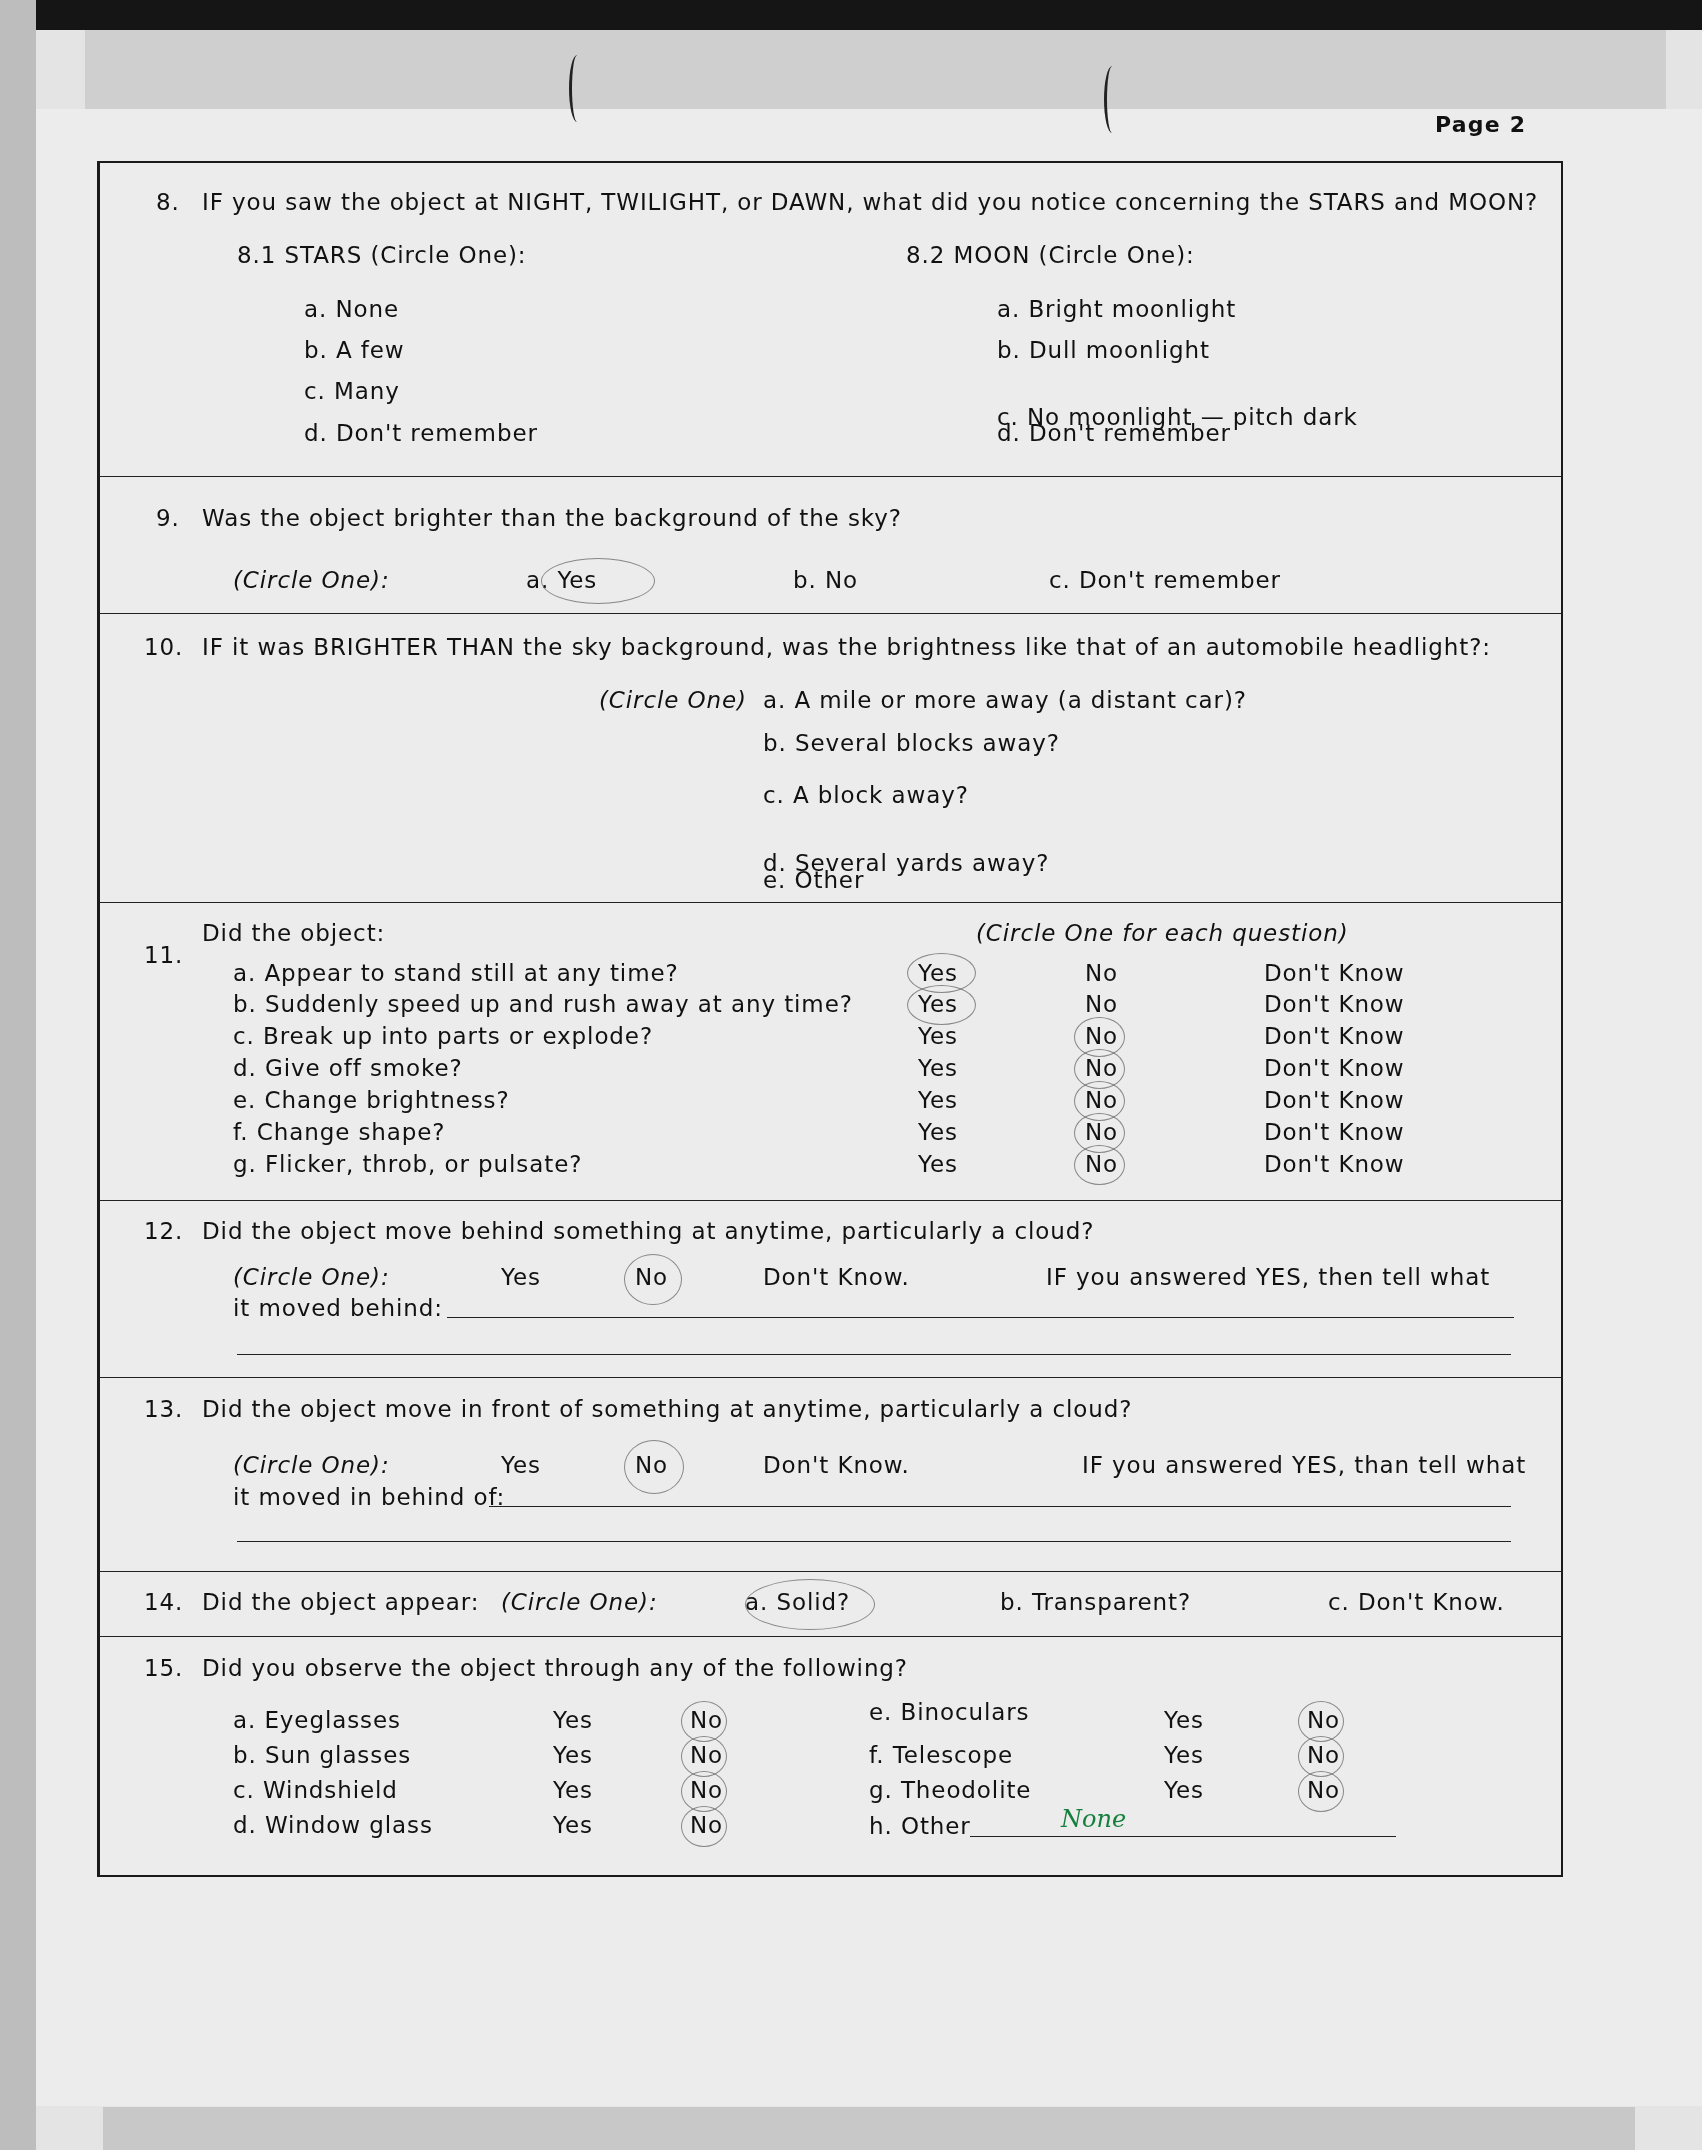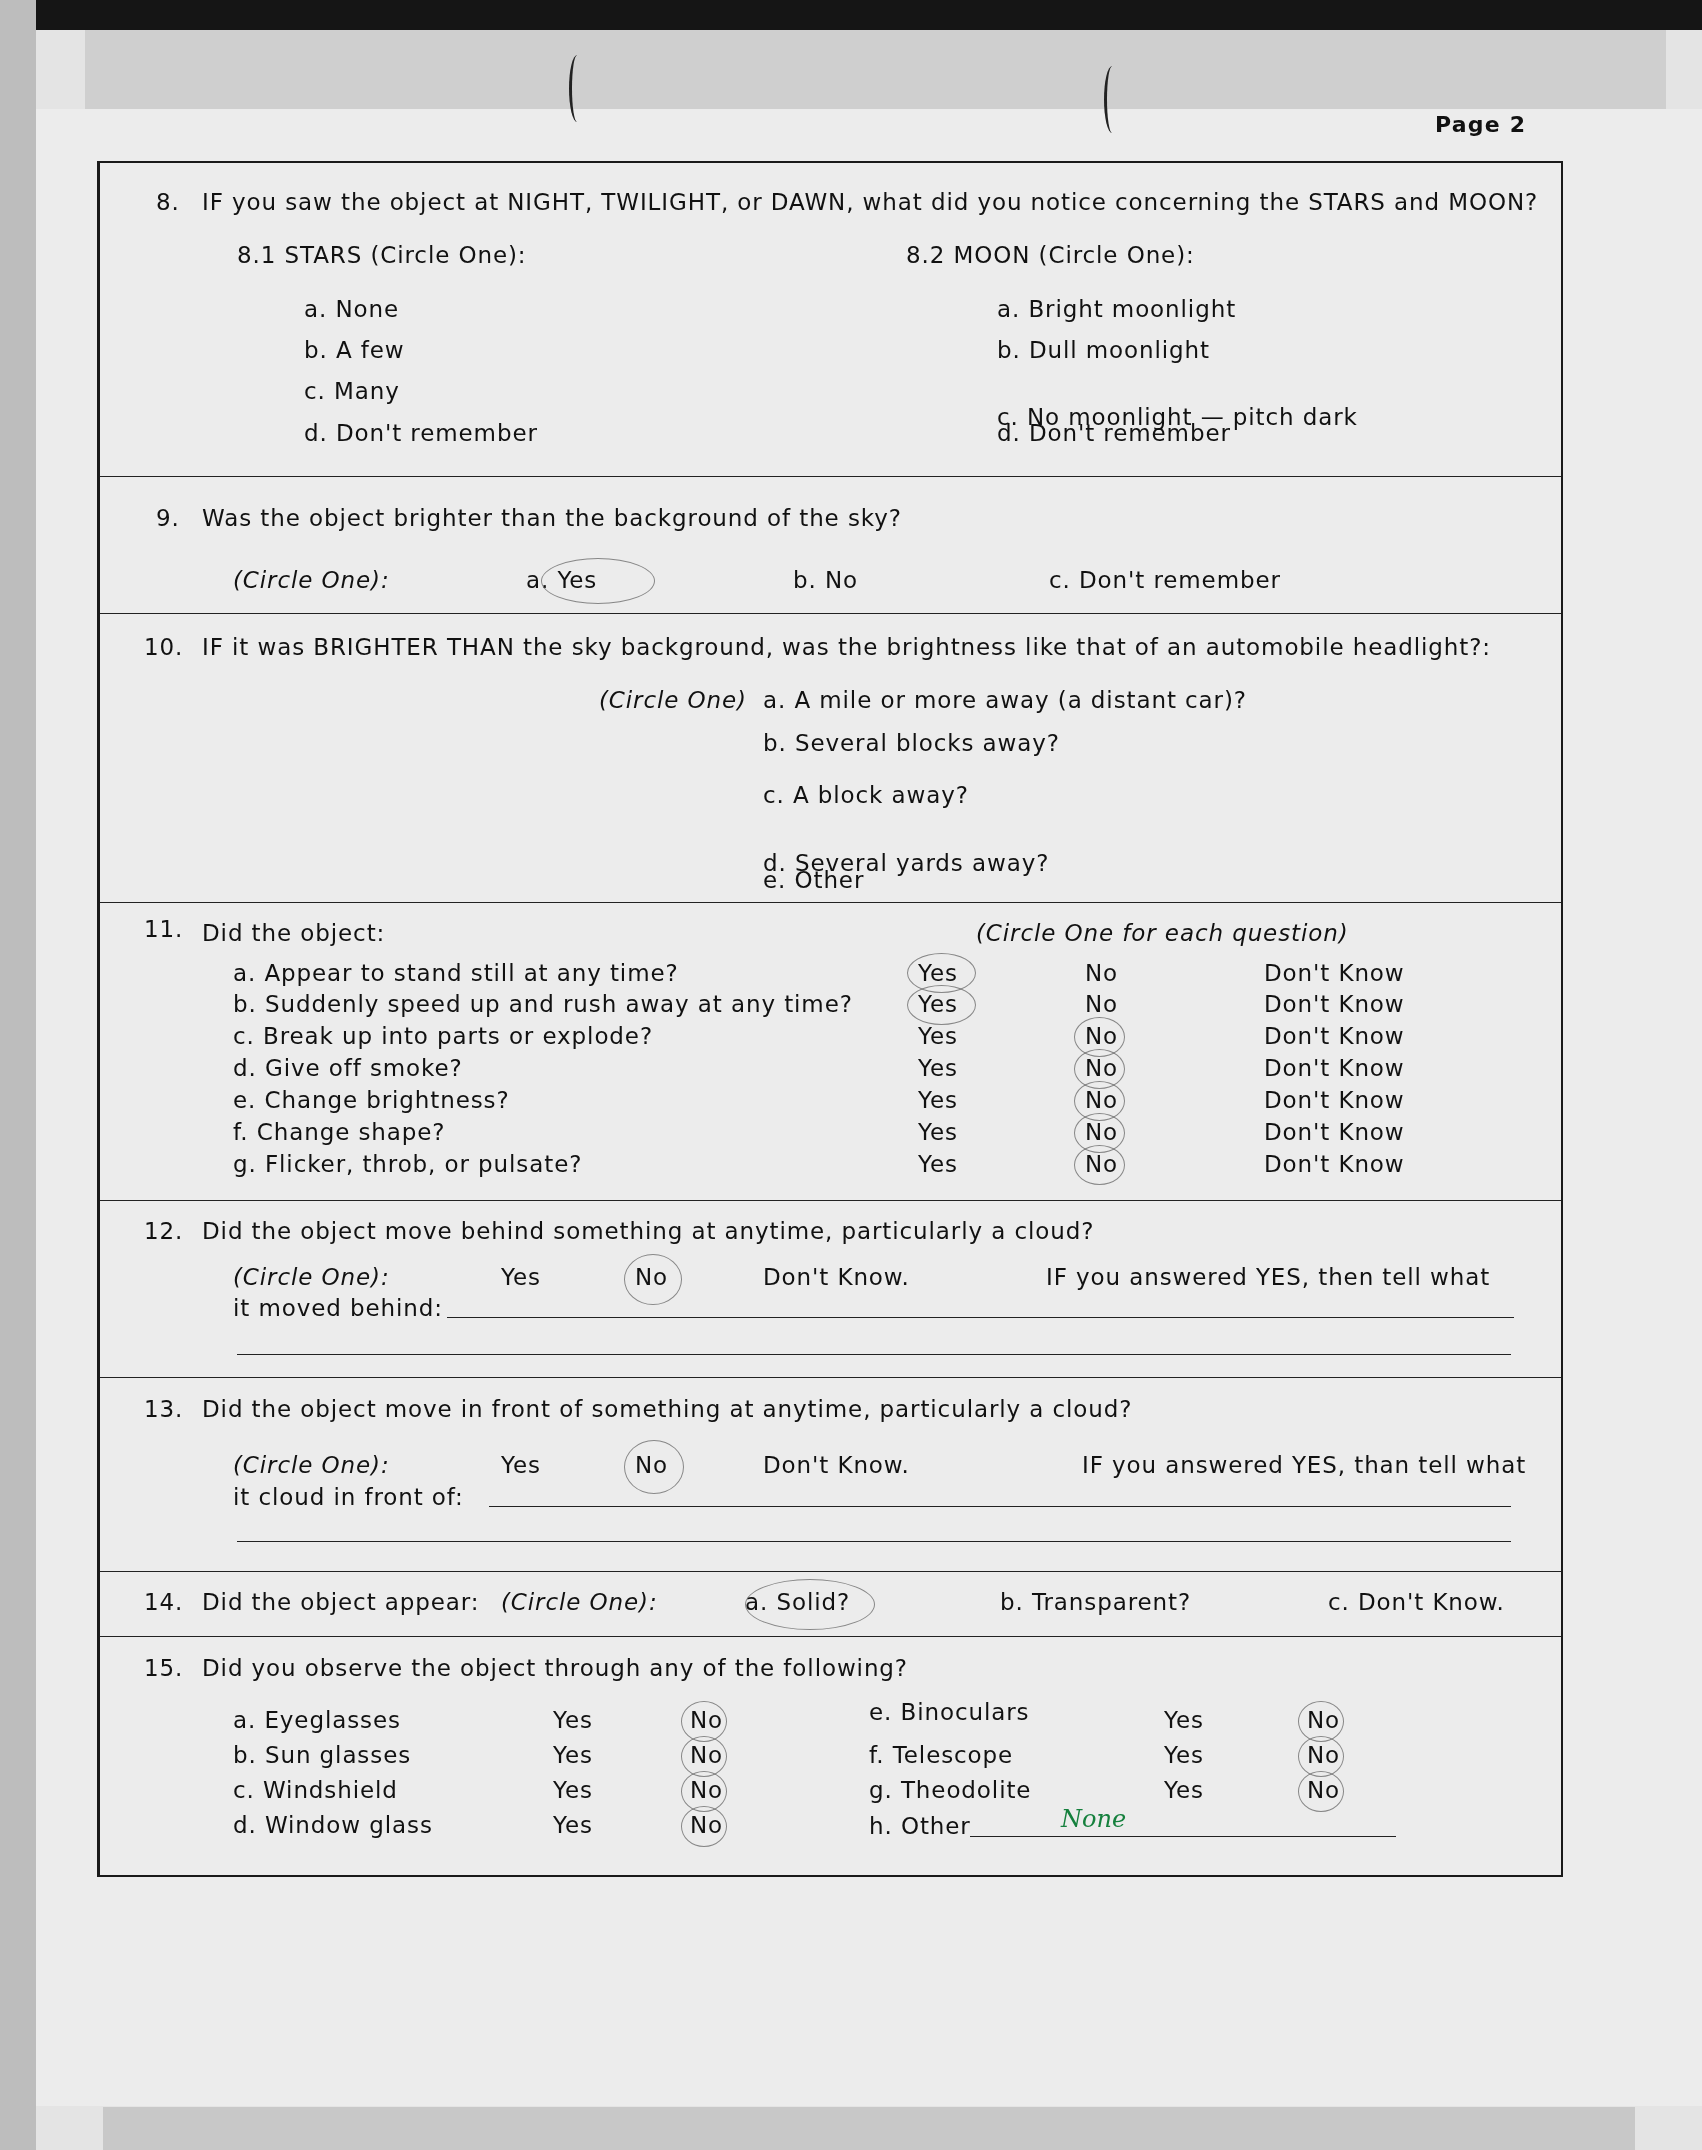--- a/index.html
+++ b/index.html
@@ -81,21 +81,21 @@
     <span class="t" style="left:102px;top:471px;">IF it was BRIGHTER THAN the sky background, was the brightness like that of an automobile headlight?:</span>
     <span class="t i" style="left:499px;top:524px;">(Circle One)</span>
     <span class="t" style="left:663px;top:524px;">a.  A mile or more away (a distant car)?</span>
     <span class="t" style="left:663px;top:567px;">b.  Several blocks away?</span>
     <span class="t" style="left:663px;top:619px;">c.  A block away?</span>
     <span class="t" style="left:663px;top:687px;">d.  Several yards away?</span>
     <span class="t" style="left:663px;top:704px;">e.  Other</span>
   </div>
 
   <div>
-    <span class="t" style="left:44px;top:753px;">11.</span>
+    <span class="t" style="left:44px;top:779px;">11.</span>
     <span class="t" style="left:102px;top:757px;">Did the object:</span>
     <span class="t i" style="left:876px;top:757px;">(Circle One for each question)</span>
     <div id="q11-rows">
         <div>
           <span class="t" style="left: 133px; top: 797px;">a.  Appear to stand still at any time?</span>
           <span class="t" style="left: 818px; top: 797px;">Yes</span>
           <div class="circ" style="left: 807px; top: 790px; width: 67px; height: 38px;"></div>
           <span class="t" style="left: 985px; top: 797px;">No</span>
           <span class="t" style="left: 1164px; top: 797px;">Don't Know</span>
         </div>
@@ -160,21 +160,21 @@
 
   <div>
     <span class="t" style="left:44px;top:1233px;">13.</span>
     <span class="t" style="left:102px;top:1233px;">Did the object move in front of something at anytime, particularly a cloud?</span>
     <span class="t i" style="left:133px;top:1289px;">(Circle One):</span>
     <span class="t" style="left:401px;top:1289px;">Yes</span>
     <span class="t" style="left:535px;top:1289px;">No</span>
     <div class="circ" style="left:524px;top:1277px;width:58px;height:52px;"></div>
     <span class="t" style="left:663px;top:1289px;">Don't Know.</span>
     <span class="t" style="left:946px;top:1289px;margin-left:36px;">IF you answered YES, than tell what</span>
-    <span class="t" style="left:133px;top:1321px;">it cloud in front of:</span>
+    <span class="t" style="left:133px;top:1321px;">it moved in behind of:</span>
     <div class="uline" style="left:389px;top:1343px;width:1022px;"></div>
     <div class="uline" style="left:137px;top:1378px;width:1274px;"></div>
   </div>
 
   <div>
     <span class="t" style="left:44px;top:1426px;">14.</span>
     <span class="t" style="left:102px;top:1426px;">Did the object appear:</span>
     <span class="t i" style="left:401px;top:1426px;">(Circle One):</span>
     <span class="t" style="left:645px;top:1426px;">a.  Solid?</span>
     <div class="circ" style="left:645px;top:1416px;width:128px;height:49px;"></div>

